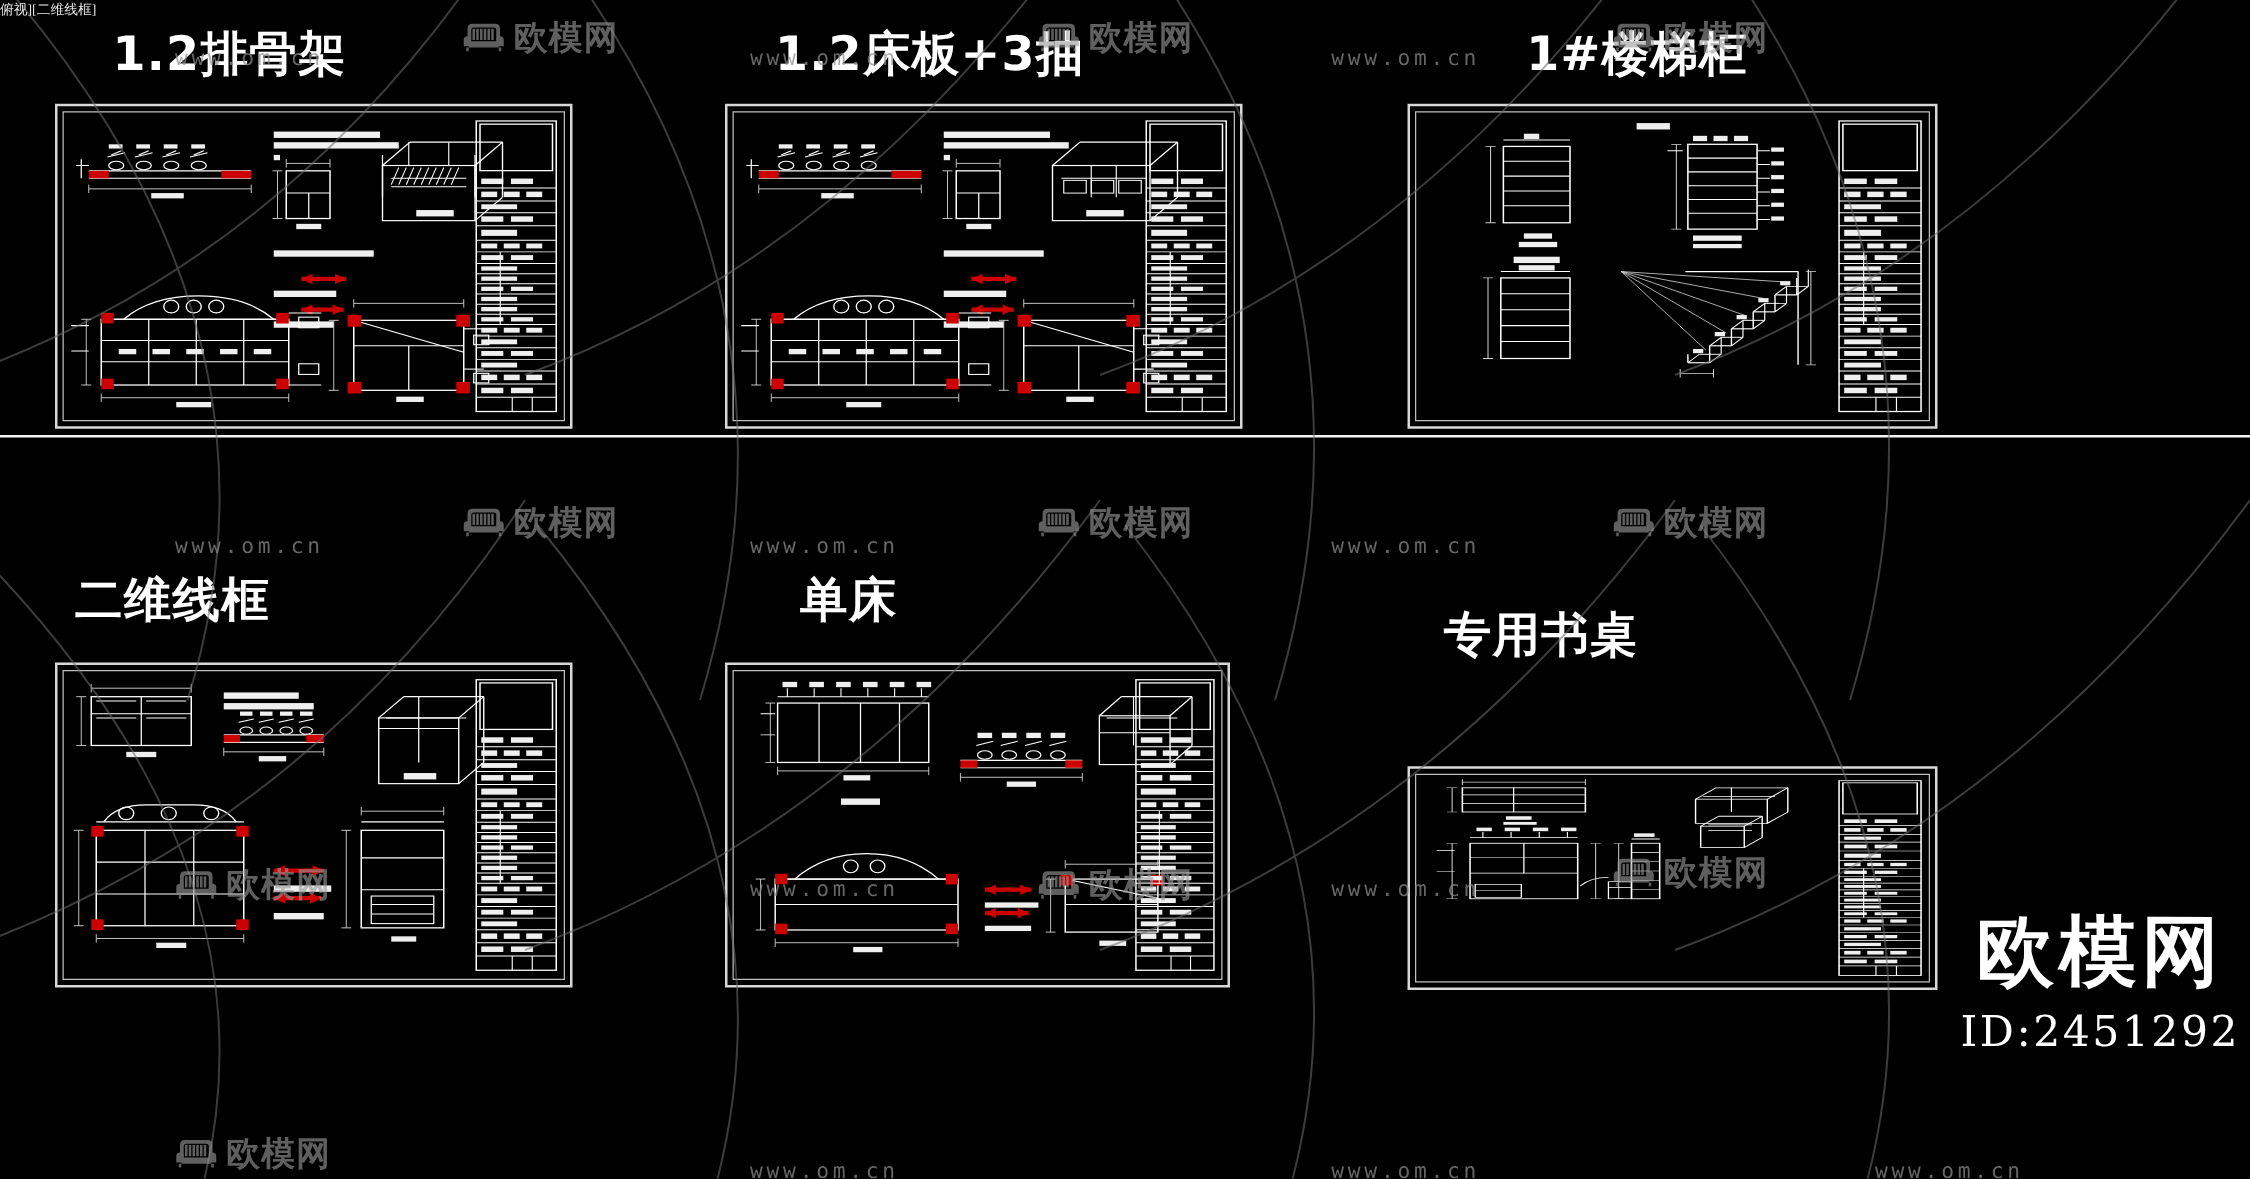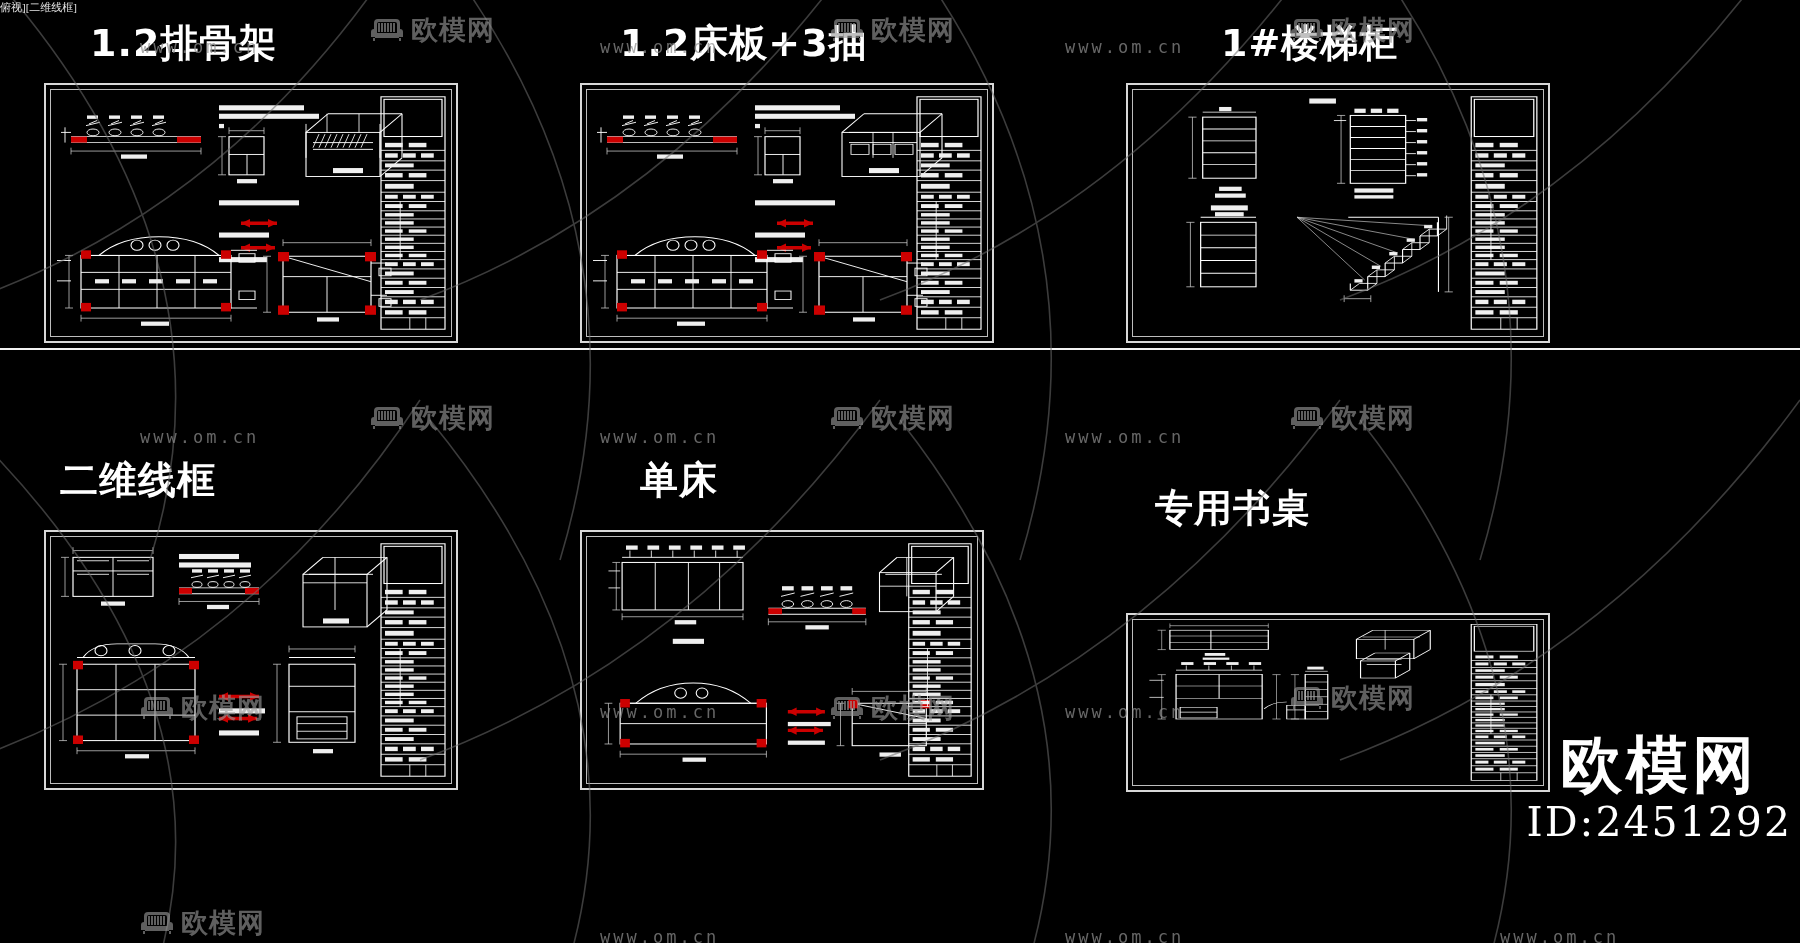--- a/index.html
+++ b/index.html
@@ -14,21 +14,21 @@
   .wm-logo .sofa{display:block;}
   .wm-logo .lg-txt{color:#9a9a9a;font-size:27px;font-weight:bold;letter-spacing:1px;
                    font-family:"DejaVu Sans","Liberation Sans",sans-serif;}
   .wm-arcs{position:absolute;inset:0;}
 
   
   .wm-id{position:absolute;right:8px;bottom:100px;z-index:7;text-align:center;
          color:#fff;line-height:1;}
   .wm-id .nm{font-size:62px;font-weight:bold;letter-spacing:4px;
              font-family:"DejaVu Sans","Liberation Sans",sans-serif;}
-  .wm-id .idn{font-size:41px;letter-spacing:2px;margin-top:6px;
+  .wm-id .idn{font-size:34px;letter-spacing:2px;margin-top:17px;
               font-family:"DejaVu Serif","Liberation Serif",serif;}
 
   
   .sheet{position:absolute;inset:0;z-index:2;}
   .cell-title{position:absolute;left:0;right:0;top:0;text-align:center;
               font-size:38px;font-weight:bold;color:#fff;z-index:6;
               font-family:"DejaVu Sans","Liberation Sans",sans-serif;
               letter-spacing:1px;white-space:nowrap;}
   .frame-outer{position:absolute;border:2px solid #d8d8d8;background:#000;}
   .frame-inner{position:absolute;inset:4px;border:1px solid #bdbdbd;}

